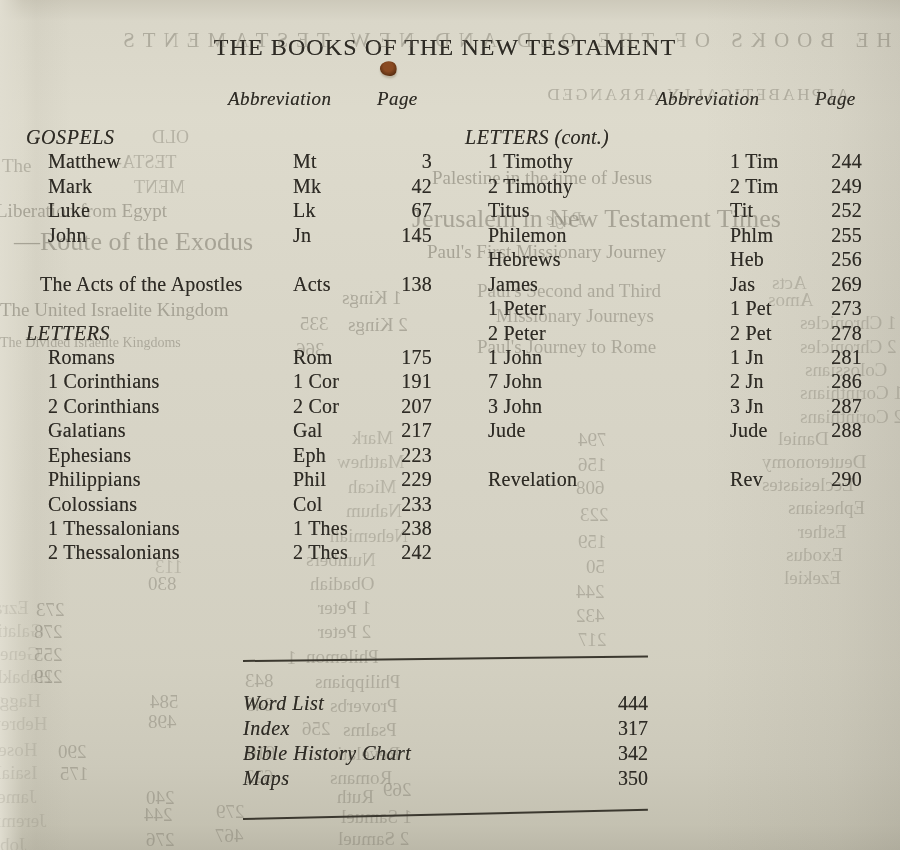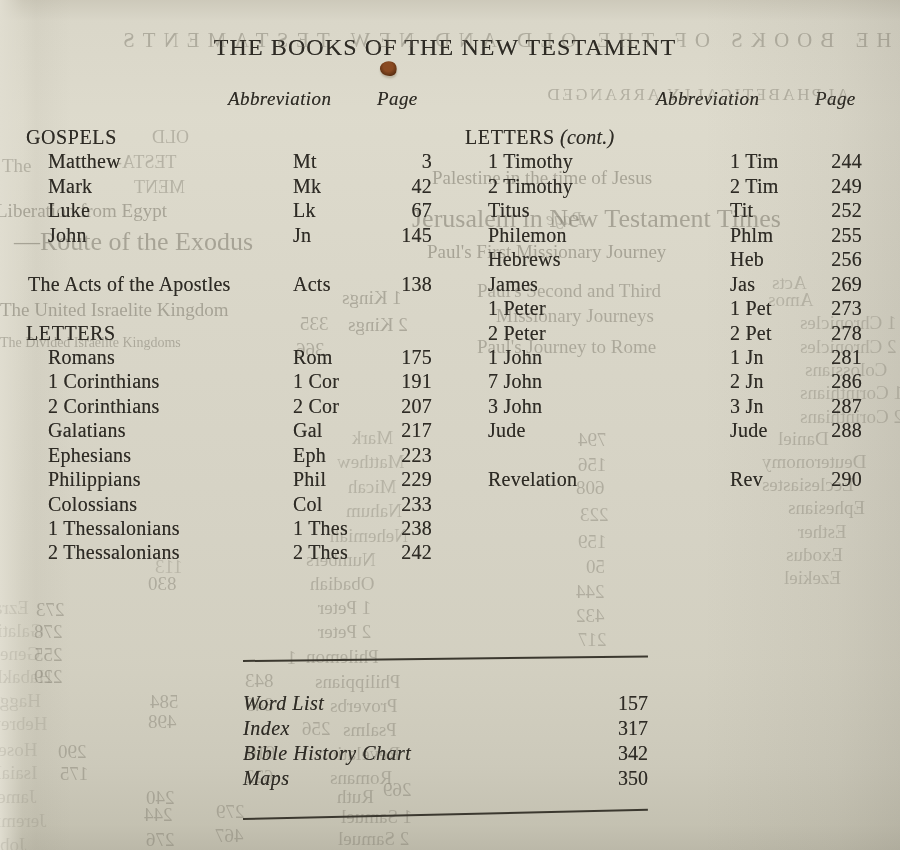--- a/index.html
+++ b/index.html
@@ -15,25 +15,25 @@
   .speck{position:absolute;left:380px;top:61px;width:17px;height:15px;
          background:radial-gradient(ellipse at 45% 40%,#8a4a22 0 35%,#5e3113 70%,#4a2610 100%);
          border-radius:62% 38% 55% 45%/55% 60% 40% 45%;transform:rotate(18deg);
          box-shadow:1px 2px 2px rgba(90,70,40,.25);}
   .bcol{position:absolute;top:126px;font-size:20px;letter-spacing:.25px;z-index:2;}
   .col-left{left:26px;width:406px;}
   .col-right{left:465px;width:397px;}
   .tline{position:relative;height:24.45px;white-space:nowrap;}
   .tline .bname{display:inline-block;margin-left:22px;}
   .col-right .tline .bname{margin-left:23px;}
-  .tline .flush{margin-left:2px;}
+  .tline .flush{margin-left:14px;}
   .tline .babbr{position:absolute;left:267px;top:0;}
   .col-right .tline .babbr{left:265px;}
   .tline .bpage{position:absolute;right:0;top:0;}
-  .tline .shead{margin-left:0;letter-spacing:.6px;}
+  .tline .shead{margin-left:0;letter-spacing:.6px;font-style:italic;}
   .rule{position:absolute;height:2px;background:#3b382f;z-index:2;}
   .bm{position:absolute;left:243px;top:692px;width:405px;font-size:20px;z-index:2;}
   .bm-row{position:relative;height:25px;white-space:nowrap;}
   .bm-row .lbl{font-style:italic;letter-spacing:.5px;}
   .bm-row .pg{position:absolute;right:0;top:0;font-style:normal;}
   .bleed{position:absolute;inset:0;z-index:1;pointer-events:none;}
   .bleed span{position:absolute;color:#6f6b5e;white-space:nowrap;
               font-family:"Liberation Serif",serif;}
   .bleed .mir{transform:scaleX(-1);}
   .bleed .ital{font-style:italic;}
@@ -184,19 +184,19 @@
       <div class="tline"><span class="bname">1 John</span><span class="babbr">1 Jn</span><span class="bpage">281</span></div>
       <div class="tline"><span class="bname">7 John</span><span class="babbr">2 Jn</span><span class="bpage">286</span></div>
       <div class="tline"><span class="bname">3 John</span><span class="babbr">3 Jn</span><span class="bpage">287</span></div>
       <div class="tline"><span class="bname">Jude</span><span class="babbr">Jude</span><span class="bpage">288</span></div>
       <div class="tline"></div>
       <div class="tline"><span class="bname flush">Revelation</span><span class="babbr">Rev</span><span class="bpage">290</span></div>
     </div>
 
   <div class="rule" style="left:243px;top:660px;width:405px;transform:rotate(-0.65deg);transform-origin:left center;"></div>
   <div class="bm ink" id="back-matter">
-      <div class="bm-row"><span class="lbl">Word List</span><span class="pg">157</span></div>
+      <div class="bm-row"><span class="lbl">Word List</span><span class="pg">444</span></div>
       <div class="bm-row"><span class="lbl">Index</span><span class="pg">317</span></div>
       <div class="bm-row"><span class="lbl">Bible History Chart</span><span class="pg">342</span></div>
       <div class="bm-row"><span class="lbl">Maps</span><span class="pg">350</span></div>
     </div>
   <div class="rule" style="left:243px;top:818px;width:405px;transform:rotate(-1.3deg);transform-origin:left center;"></div>
 </div>
 
 </body></html>

